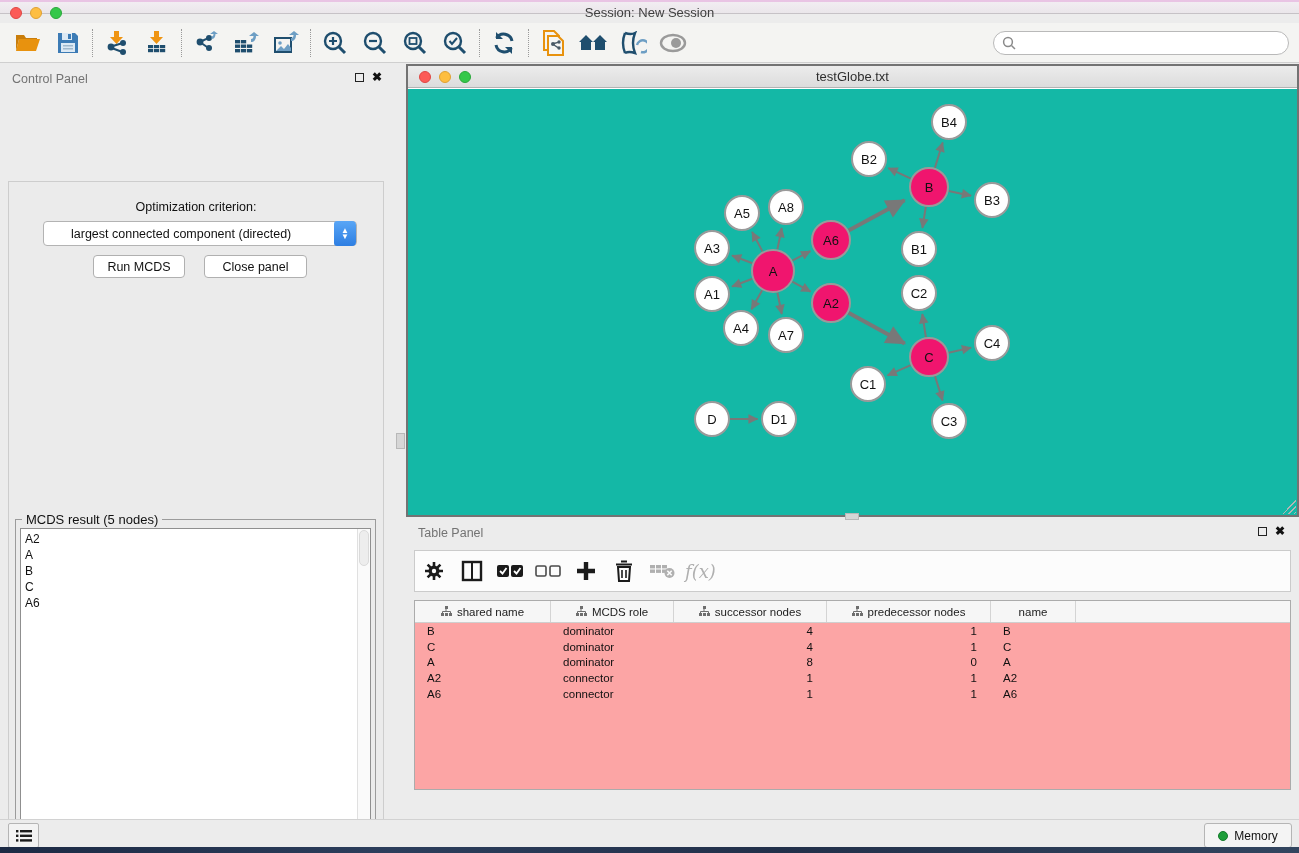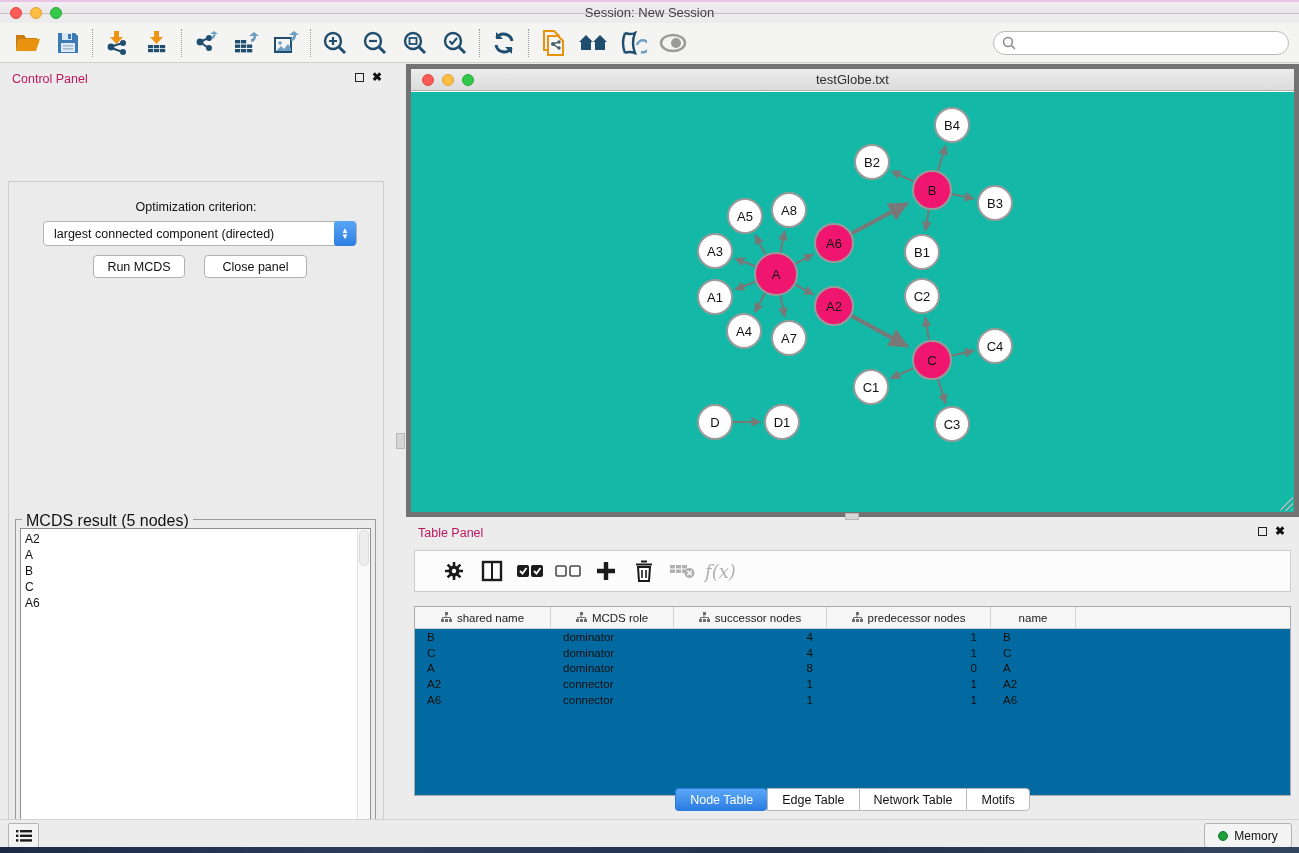--- a/index.html
+++ b/index.html
@@ -23,72 +23,72 @@
     background:#f4f4f2; border-bottom:1px solid #cfcfcf; display:flex; align-items:center; }
   .tb-icon { width:40px; height:34px; display:flex; align-items:center; justify-content:center; cursor:default; }
   .tb-sep { width:1px; height:28px; border-left:1px dotted #9a9a9a; margin:0 4px; }
   #search-wrap { position:absolute; right:10px; top:8px; }
   #search-input { width:296px; height:24px; border:1px solid #b9b9b9; border-radius:12px;
     background:#fff; padding-left:26px; font-size:12px; outline:none; }
   #search-glass { position:absolute; left:9px; top:5px; }
 
   
   #control-panel { position:absolute; left:0; top:64px; width:398px; height:755px; background:#ececec; }
-  .panel-title { font-size:12.5px; color:#be185d; }
+  .panel-title { font-size:12.5px; color:#737373; }
   .panel-btns { position:absolute; display:flex; gap:8px; align-items:center; }
   .float-box { width:9px; height:9px; border:1.5px solid #222; display:inline-block; }
   .close-x { font-size:12px; color:#111; font-weight:bold; line-height:9px; }
   #cp-tabs { position:absolute; left:78px; top:96px; display:flex; }
   .cp-tab { height:22px; padding:0 13px; font-size:12.5px; color:#111; background:#fff;
     border:1px solid #bdbdbd; border-right:none; display:flex; align-items:center; }
   .cp-tab:first-child { border-radius:4px 0 0 0; }
   .cp-tab:last-child { border-right:1px solid #bdbdbd; border-radius:0 4px 0 0; }
   .cp-tab.active { background:linear-gradient(#5ba8f7,#2b7de2); color:#fff; border-color:#2b7de2; border-radius:4px; }
   #cp-content { position:absolute; left:8px; top:117px; width:376px; height:688px;
     background:#ebebeb; border:1px solid #cdcdcd; }
   #opt-label { position:absolute; left:0; width:100%; top:18px; text-align:center; font-size:12.5px; color:#111; }
   #criterion { position:absolute; left:34px; top:39px; width:314px; height:25px; background:#fff;
     border:1px solid #b3b3b3; border-radius:4px; font-size:12.5px; color:#111;
-    display:flex; align-items:center; padding-left:10px; }
+    display:flex; align-items:center; padding-left:27px; }
   #criterion .stepper { position:absolute; right:0; top:-1px; width:22px; height:25px;
     background:linear-gradient(#59a6f6,#2d7ee2); border-radius:3px 4px 4px 3px;
     display:flex; flex-direction:column; align-items:center; justify-content:center; color:#fff; }
   .chev { font-size:8px; line-height:6px; }
   .cp-btn { position:absolute; top:73px; height:23px; background:#fff; border:1px solid #b0b0b0;
     border-radius:4px; font-size:12.5px; color:#111; display:flex; align-items:center; justify-content:center; }
   #result-box { position:absolute; left:6px; top:337px; width:361px; height:342px;
     border:1px solid #9b9b9b; }
   #result-legend { position:absolute; left:6px; top:-8px; background:#ebebeb; padding:0 4px;
-    font-size:16px; color:#111; }
+    font-size:13px; color:#111; }
   #result-list { position:absolute; left:4px; top:8px; right:4px; bottom:4px; background:#fff;
     border:1px solid #8f8f8f; font-size:12px; color:#111; padding:2px 0 0 4px; line-height:16px; }
   #result-scroll { position:absolute; right:0; top:0; bottom:0; width:13px; background:#fafafa;
     border-left:1px solid #e0e0e0; }
   #result-scroll .thumb { position:absolute; top:1px; left:1px; width:10px; height:36px;
     background:#ededed; border:1px solid #dadada; border-radius:5px; }
 
   
   #net-window { position:absolute; left:406px; top:64px; width:893px; height:453px;
-    background:#fff; border:5px solid #737373; }
+    background:#fff; border:2px solid #737373; }
   #net-titlebar { position:absolute; left:0; top:0; right:0; height:22px;
     background:linear-gradient(#ececec,#dcdcdc); border-bottom:1px solid #b2b2b2; }
   #net-titlebar .title { position:absolute; left:0; right:0; top:3px; text-align:center; font-size:13px; color:#2e2e2e; }
   #net-canvas { position:absolute; left:0; top:23px; right:0; bottom:0; background:#14b8a6; }
   #resize-grip { position:absolute; right:1px; bottom:1px; width:14px; height:14px;
     background:
       linear-gradient(135deg, transparent 0 50%, #b5b5b5 50% 56%, transparent 56% 70%, #b5b5b5 70% 76%, transparent 76% 90%, #b5b5b5 90% 96%, transparent 96%); }
   .split-handle { position:absolute; background:#d6d6d6; border:1px solid #b8b8b8; }
 
   
   #table-panel { position:absolute; left:406px; top:520px; width:893px; height:299px; background:#ececec; }
   #tp-toolbar { position:absolute; left:8px; top:30px; width:877px; height:42px; background:#fcfcfc;
-    border:1px solid #cbcbcb; display:flex; align-items:center; padding-left:20px; }
+    border:1px solid #cbcbcb; display:flex; align-items:center; padding-left:0; }
   .tp-icon { width:38px; height:36px; display:flex; align-items:center; justify-content:center; }
   #fx-label { font-size:18px; color:#b0b0b0; font-family:"DejaVu Serif", serif; font-style:italic; margin-left:4px; }
-  #data-table { position:absolute; left:8px; top:86px; width:877px; height:190px; background:#0369a1;
+  #data-table { position:absolute; left:8px; top:80px; width:877px; height:190px; background:#fca5a5;
     border:1px solid #ababab; overflow:hidden; }
   #thead { display:flex; height:22px; background:#f6f6f6; border-bottom:1px solid #cfcfcf; }
   .th { display:flex; align-items:center; justify-content:center; gap:5px; font-size:11.5px;
     color:#1c1c1c; border-right:1px solid #d4d4d4; height:100%; }
   .tr { display:flex; height:15.8px; align-items:center; }
   .td { font-size:11.5px; color:#111; overflow:hidden; white-space:nowrap; }
   .td.left { text-align:left; padding-left:12px; }
   .td.right { text-align:right; padding-right:14px; }
   #tp-tabs { position:absolute; left:0; width:100%; top:268px; display:flex; justify-content:center; }
   .tp-tab { height:23px; padding:0 14px; background:#fff; border:1px solid #b9b9b9; border-right:none;
@@ -581,26 +581,20 @@
         </div>
         <div class="tr">
           <div class="td left" style="width: 136px;">A6</div>
           <div class="td left" style="width: 123px;">connector</div>
           <div class="td right" style="width: 153px;">1</div>
           <div class="td right" style="width: 164px;">1</div>
           <div class="td left" style="width: 85px;">A6</div>
         </div>
       </div>
   </div>
-  <div id="tp-tabs">
-      <div class="tp-tab active">Node Table</div>
-      <div class="tp-tab">Edge Table</div>
-      <div class="tp-tab">Network Table</div>
-      <div class="tp-tab">Motifs</div>
-    </div>
 </div>
 
 <div id="statusbar">
   <div id="list-btn">
     <svg width="16" height="14" viewBox="0 0 16 14">
         <g fill="#1b1b1b">
           <rect x="0" y="1" width="2.4" height="2.4"></rect>
           <rect x="4" y="1" width="12" height="2.4"></rect>
           <rect x="0" y="5.6" width="2.4" height="2.4"></rect>
           <rect x="4" y="5.6" width="12" height="2.4"></rect>

